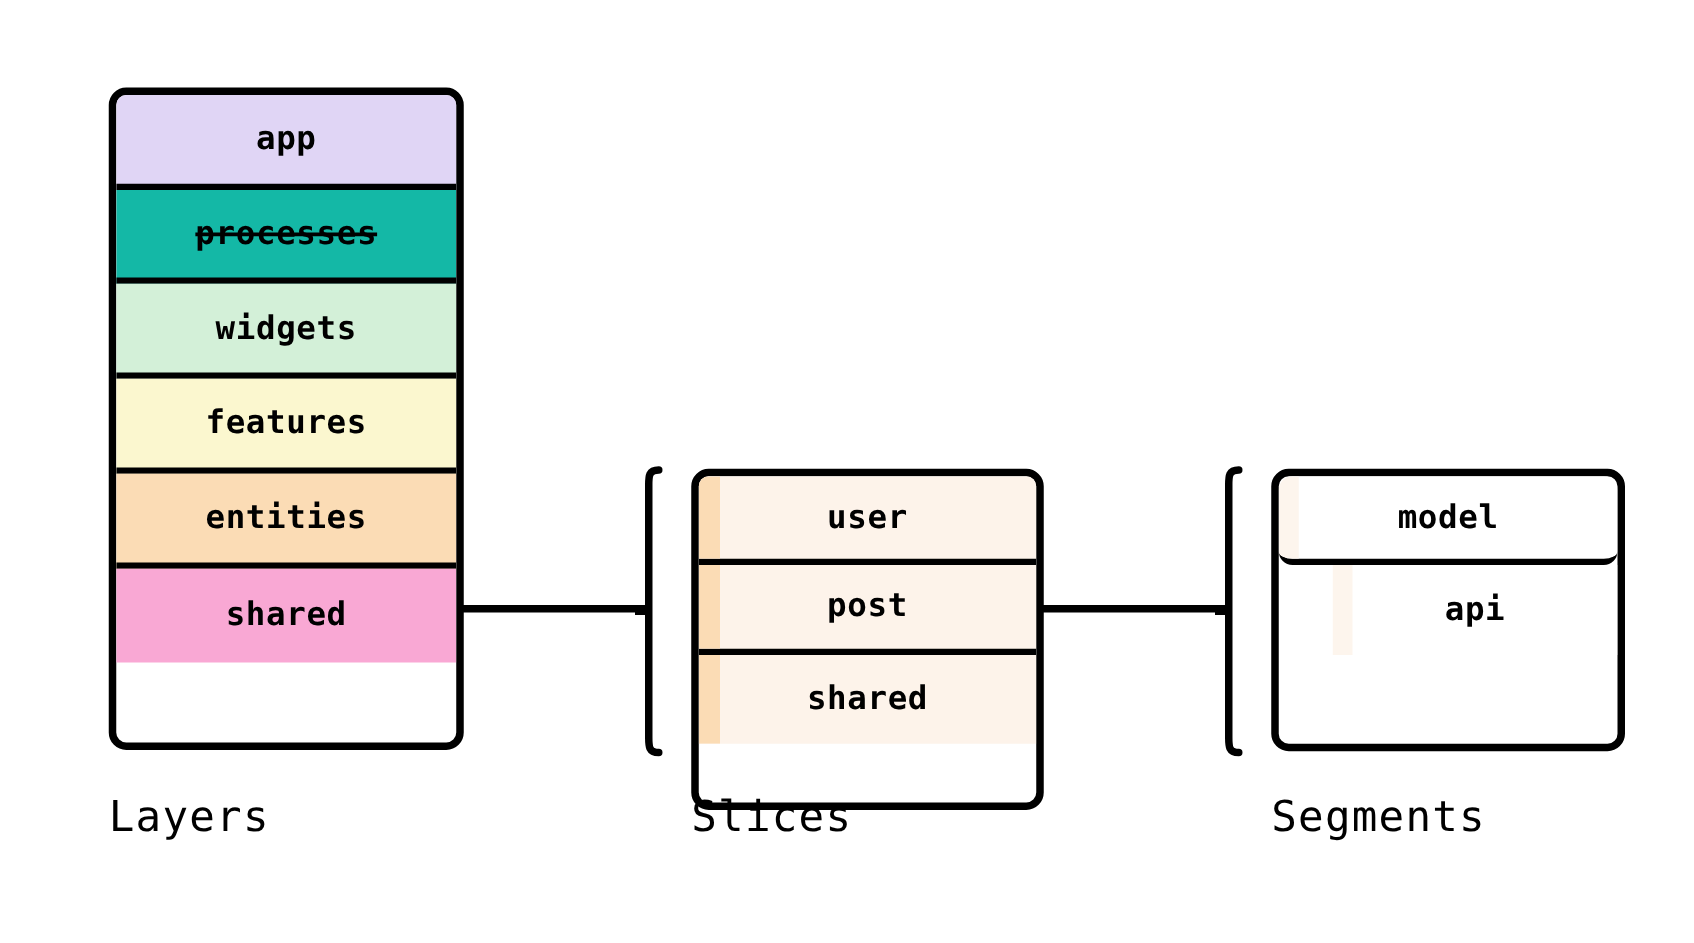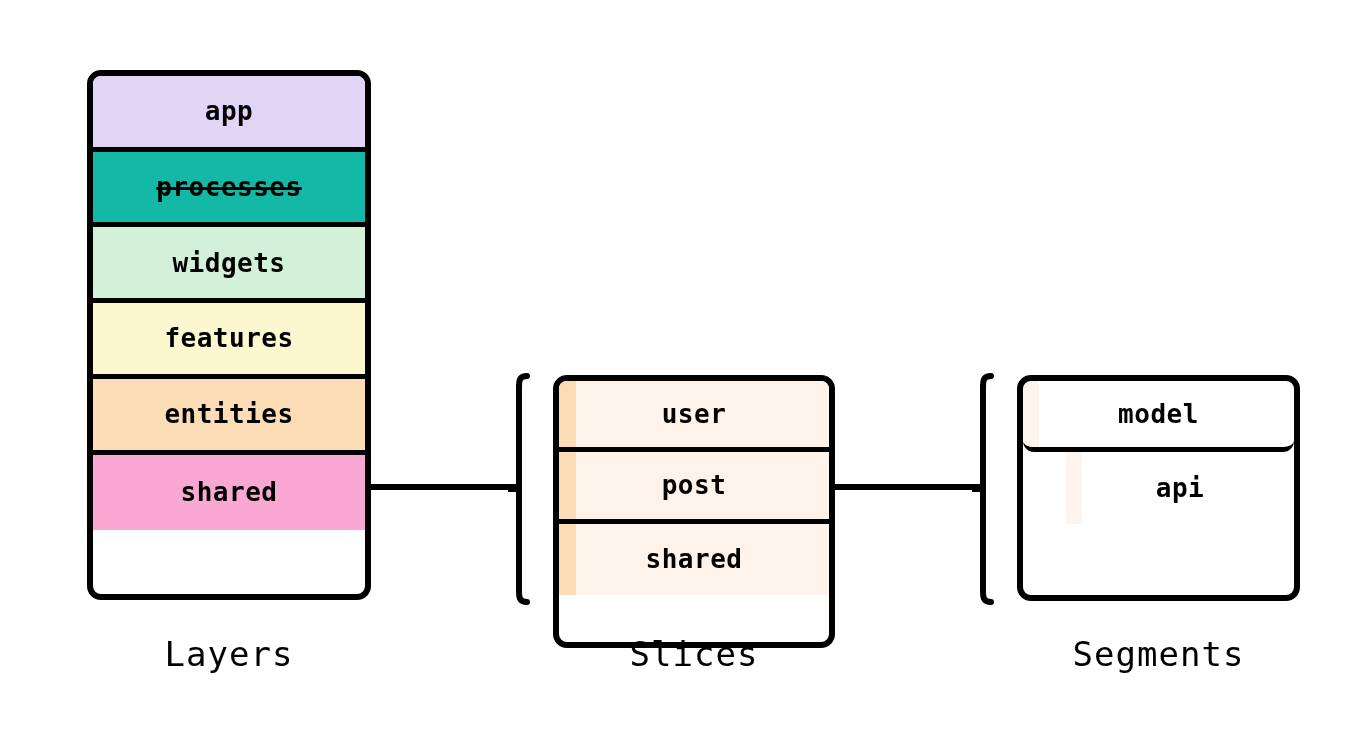--- a/index.html
+++ b/index.html
@@ -118,21 +118,21 @@
   }
 
   
   .column-caption {
     position: absolute;
     top: 634px;
     font-family: "DejaVu Sans Mono", "Liberation Mono", monospace;
     font-weight: normal;
     font-size: 34px;
     color: #000000;
-    text-align: center;
+    text-align: left;
     letter-spacing: 1px;
     line-height: 1.2;
     white-space: nowrap;
   }
   #caption-layers   { left: 71px;  width: 284px; }
   #caption-slices   { left: 537px; width: 282px; }
   #caption-segments { left: 1001px; width: 283px; }
 </style>
 </head>
 <body style="background: rgb(255, 255, 255);">

